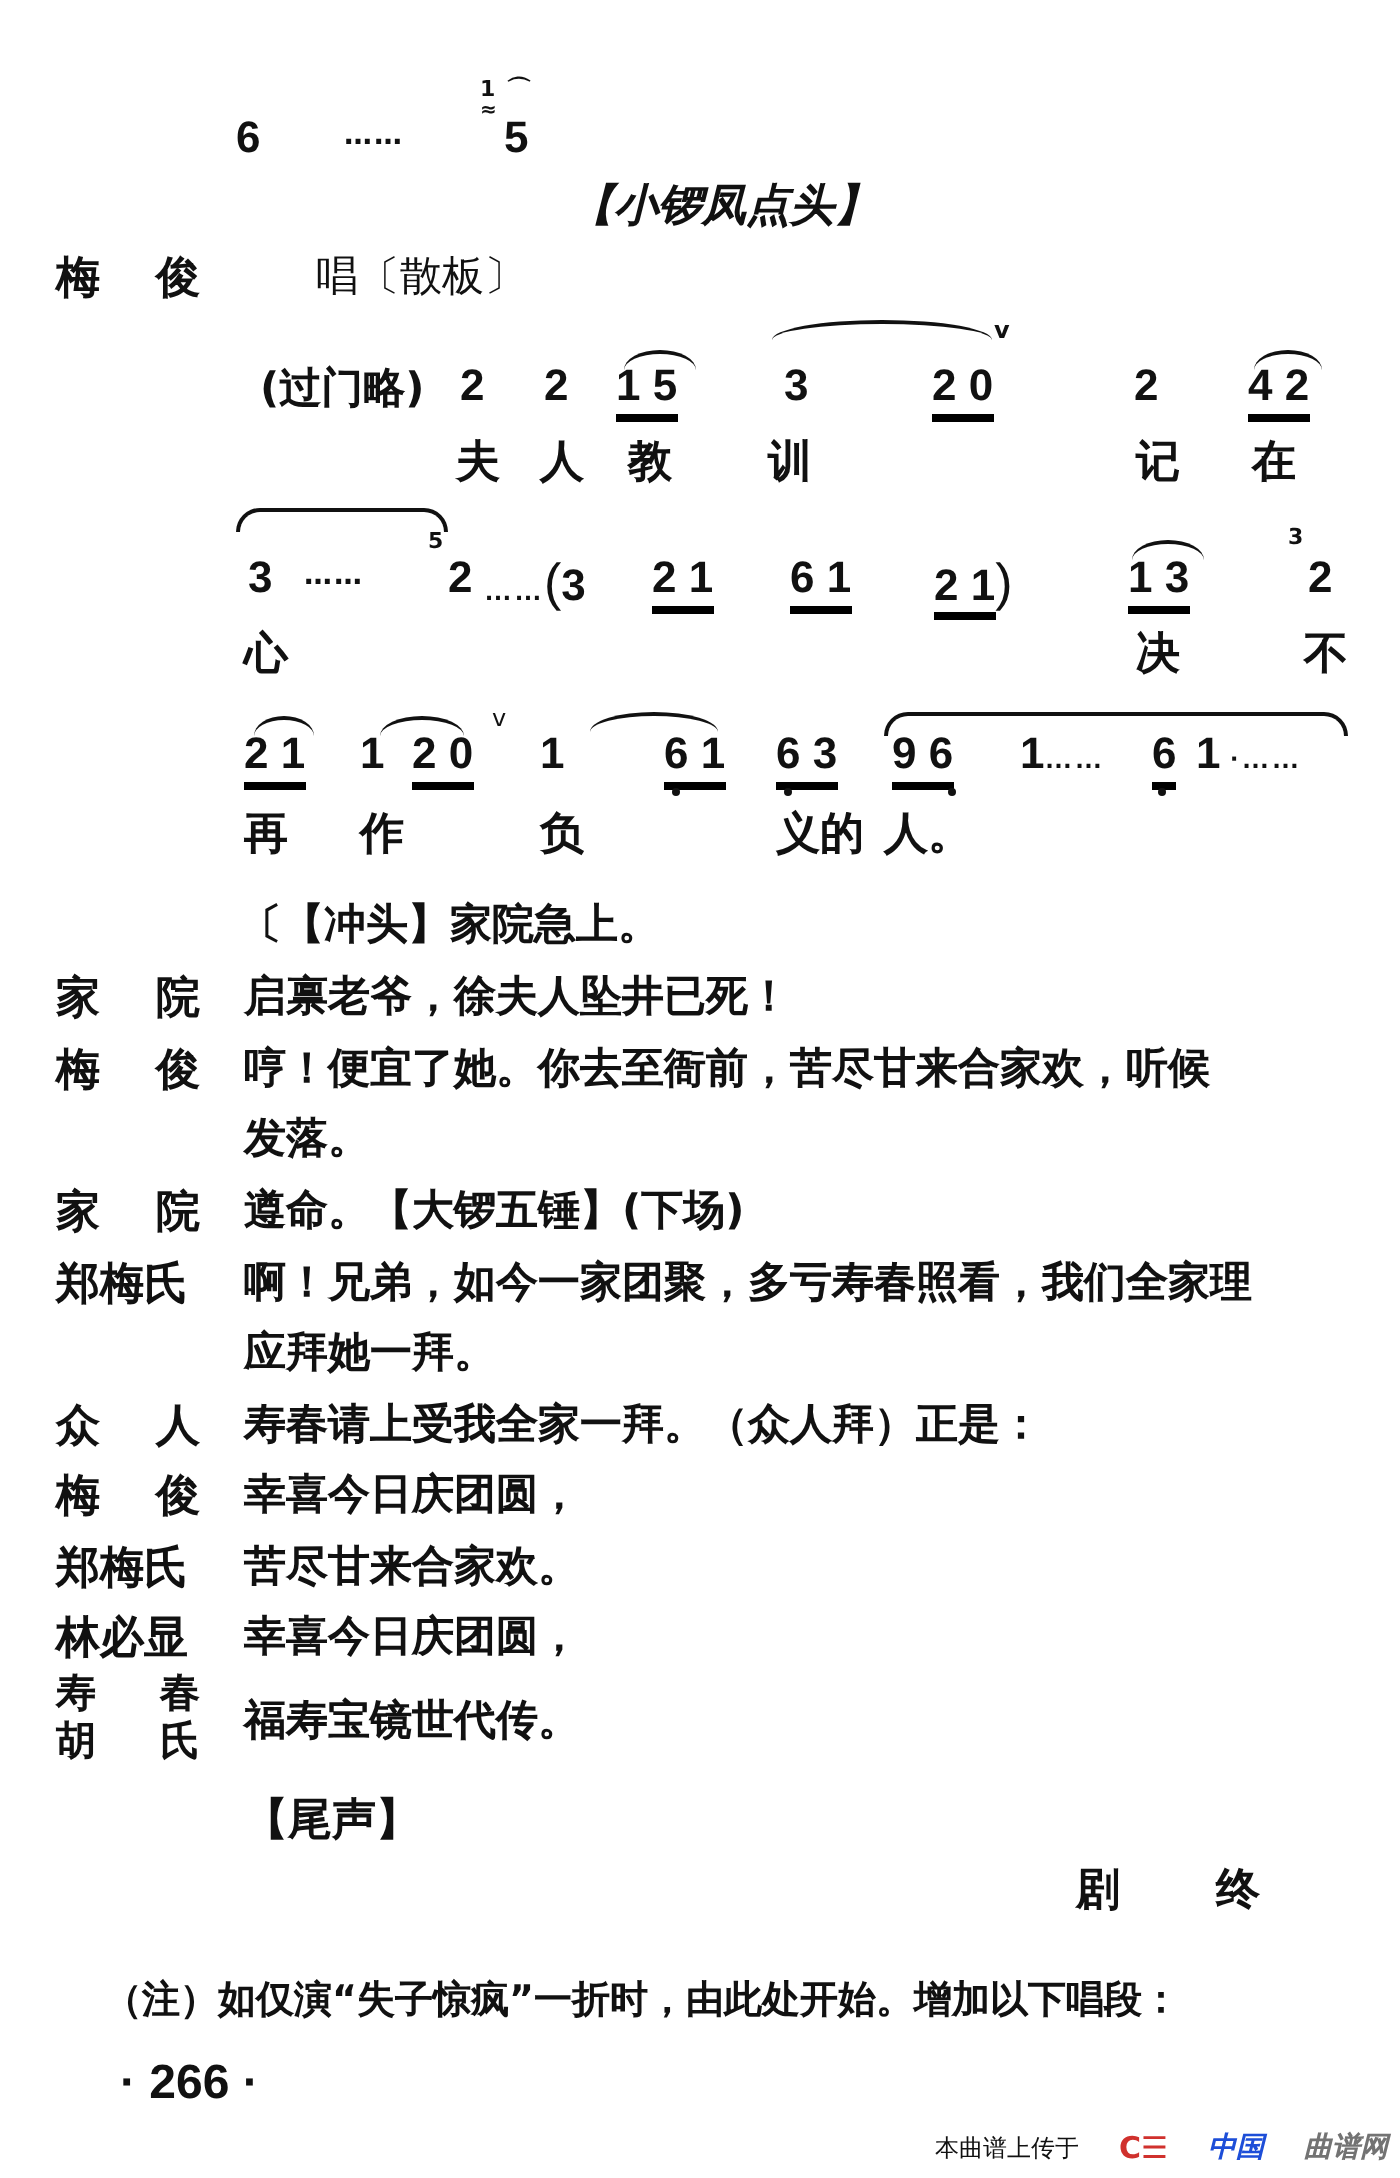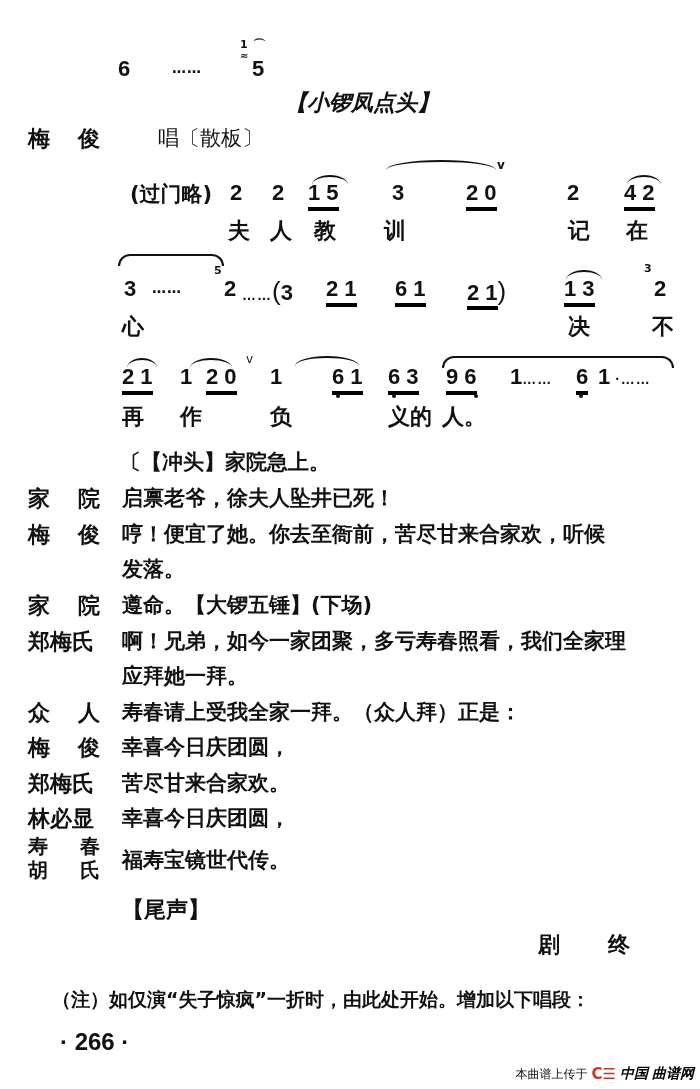--- a/index.html
+++ b/index.html
@@ -16,24 +16,24 @@
   .ul { border-bottom: 4px solid #000000; padding-bottom: 1px; }
   .slur { position: absolute; border-top: 2px solid #111; border-radius: 50% 50% 0 0 / 100% 100% 0 0; height: 8px; }
   .bigslur { position: absolute; border-top: 2px solid #111; border-left: 2px solid #111; border-right: 2px solid #111; border-radius: 14px 14px 0 0; height: 10px; border-bottom: none; }
   .dot-below { position: absolute; width: 4px; height: 4px; background: #111; border-radius: 50%; }
   .grace { font-size: 11px; font-weight: bold; position: absolute; }
   .breath { font-size: 12px; position: absolute; font-weight: bold; }
   .speaker { position: absolute; left: 28px; width: 72px; font-size: 22px; font-weight: bold; display: flex; justify-content: space-between; }
   .speaker-stack { position: absolute; left: 28px; width: 72px; font-size: 20px; font-weight: bold; line-height: 24px; }
   .speaker-stack .row { display: flex; justify-content: space-between; }
   .line-text { position: absolute; left: 122px; font-size: 21px; font-weight: bold; }
-  .watermark { position: absolute; right: 6px; bottom: 6px; font-size: 12px; display: flex; align-items: center; gap: 4px; }
+  .watermark { position: absolute; right: 6px; bottom: 6px; font-size: 12px; display: flex; align-items: center; gap: 20px; }
   .wm-logo { color: #d0312d; font-weight: bold; font-size: 15px; }
-  .wm-zhongguo { color: #000000; font-weight: bold; font-style: italic; font-size: 14px; }
-  .wm-qupu { color: #000000; font-weight: bold; font-style: italic; font-size: 14px; }
+  .wm-zhongguo { color: #1d4ed8; font-weight: bold; font-style: italic; font-size: 14px; }
+  .wm-qupu { color: #737373; font-weight: bold; font-style: italic; font-size: 14px; }
 </style>
 </head>
 <body>
 
 <div>
   <span class="abs num" style="left:118px;top:56px;">6</span>
   <span class="abs dots" style="left:172px;top:60px;">……</span>
   <span class="grace" style="left:240px;top:38px;">1</span>
   <span class="abs" style="left:240px;top:50px;font-size:10px;font-weight:bold;">≈</span>
   <span class="abs" style="left:253px;top:36px;font-size:13px;font-weight:bold;">⌒</span>

